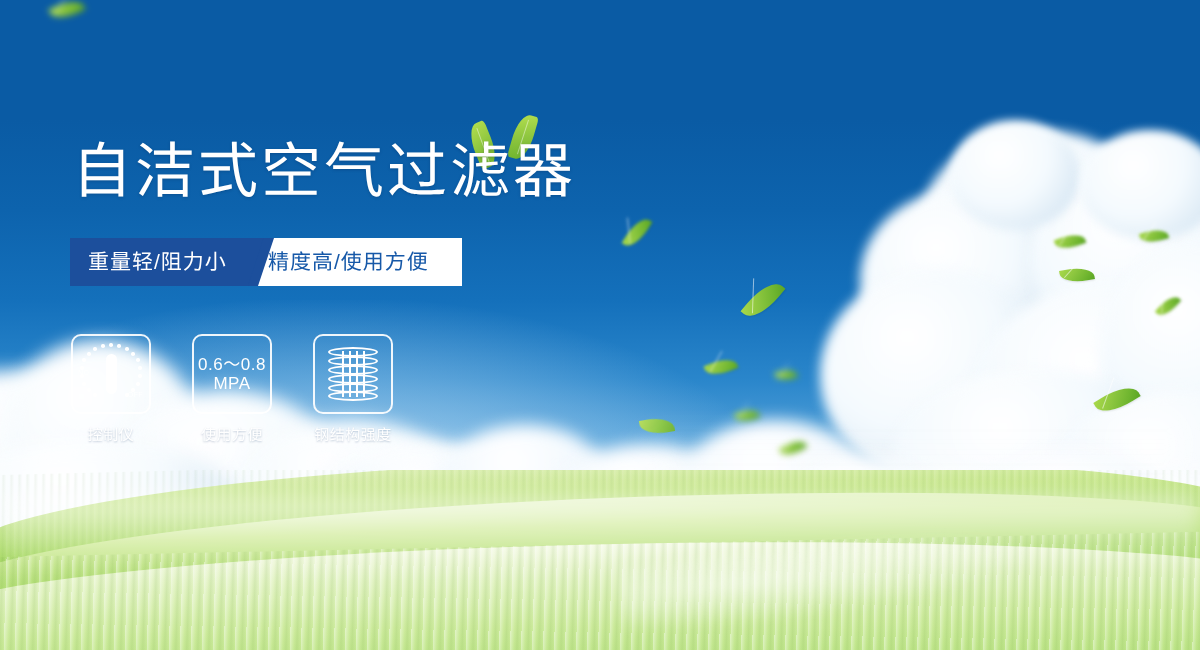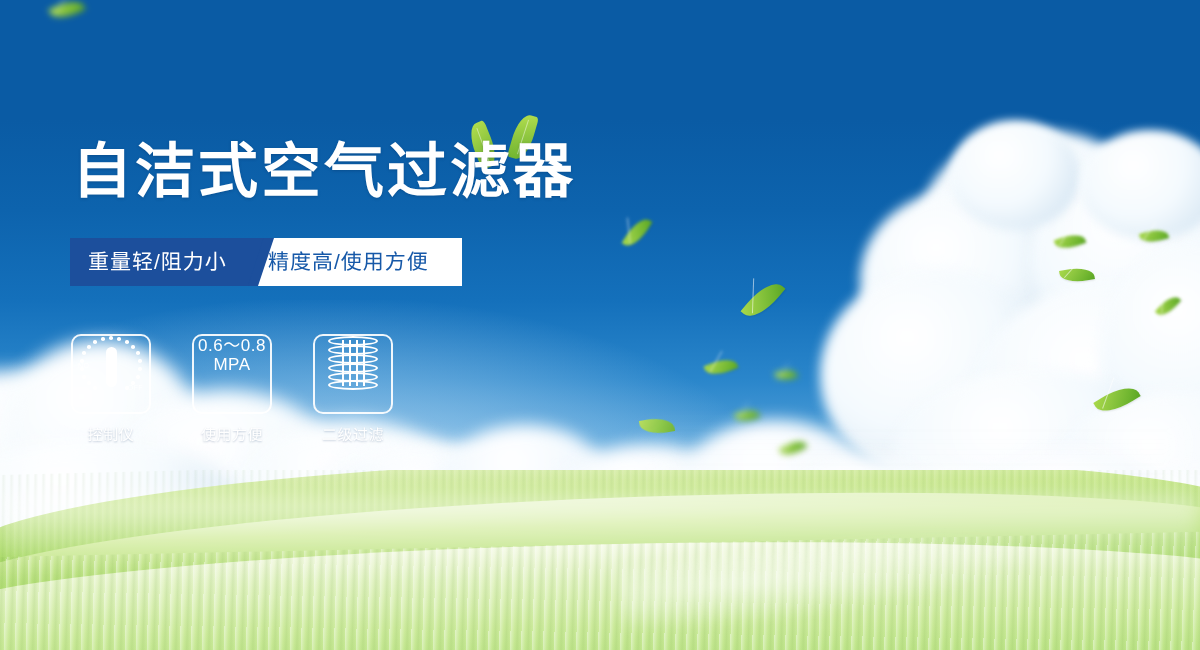--- a/index.html
+++ b/index.html
@@ -161,21 +161,21 @@
   .sprout .lf.r{left:48px;top:6px;transform:rotate(16deg);}
   .sprout .lf::after{
     content:"";position:absolute;left:50%;top:10%;width:1px;height:78%;
     background:rgba(255,255,255,.45);transform:translateX(-50%) rotate(2deg);
   }
 
   
   .title{
     position:absolute;left:72px;top:142px;
     font-size:60px;line-height:1;letter-spacing:3px;
-    color:#ffffff;font-weight:700;
+    color:#ffffff;font-weight:400;
     white-space:nowrap;
     text-shadow:0 1px 3px rgba(0,30,70,.25);
   }
 
   
   .subbar{position:absolute;left:70px;top:238px;height:48px;width:392px;}
   .sub-left{
     position:absolute;left:0;top:0;height:48px;width:200px;
     background:#1c4f9c;
   }
@@ -197,21 +197,21 @@
     color:#1658a8;font-size:21px;letter-spacing:1px;white-space:nowrap;z-index:3;
   }
 
   
   .features{position:absolute;left:70px;top:334px;display:flex;gap:39px;}
   .feature{width:82px;display:flex;flex-direction:column;align-items:center;}
   .f-box{
     width:80px;height:80px;box-sizing:border-box;
     border:2px solid rgba(255,255,255,.92);
     border-radius:10px;
-    display:flex;justify-content:center;
+    display:flex;align-items:center;justify-content:center;
     position:relative;
   }
   .f-text{
     color:#ffffff;font-size:17px;line-height:1.12;text-align:center;
     letter-spacing:.5px;
   }
   .f-text .u2{font-size:17px;}
   .f-cap{
     margin-top:9px;color:#ffffff;font-size:15px;white-space:nowrap;
     letter-spacing:.5px;text-shadow:0 1px 2px rgba(0,40,90,.25);
@@ -408,21 +408,21 @@
           <span class="ring" style="top:18px"></span>
           <span class="ring" style="top:27px"></span>
           <span class="ring" style="top:36px"></span>
           <span class="ring" style="top:44px"></span>
           <span class="bar" style="left:14px"></span>
           <span class="bar" style="left:21px"></span>
           <span class="bar" style="left:28px"></span>
           <span class="bar" style="left:35px"></span>
         </div>
       </div>
-      <div class="f-cap">二级过滤</div>
+      <div class="f-cap">钢结构强度</div>
     </div>
 
 
 
   </div>
 
   <div class="leaf-cap"></div>
 
 </div>
 

